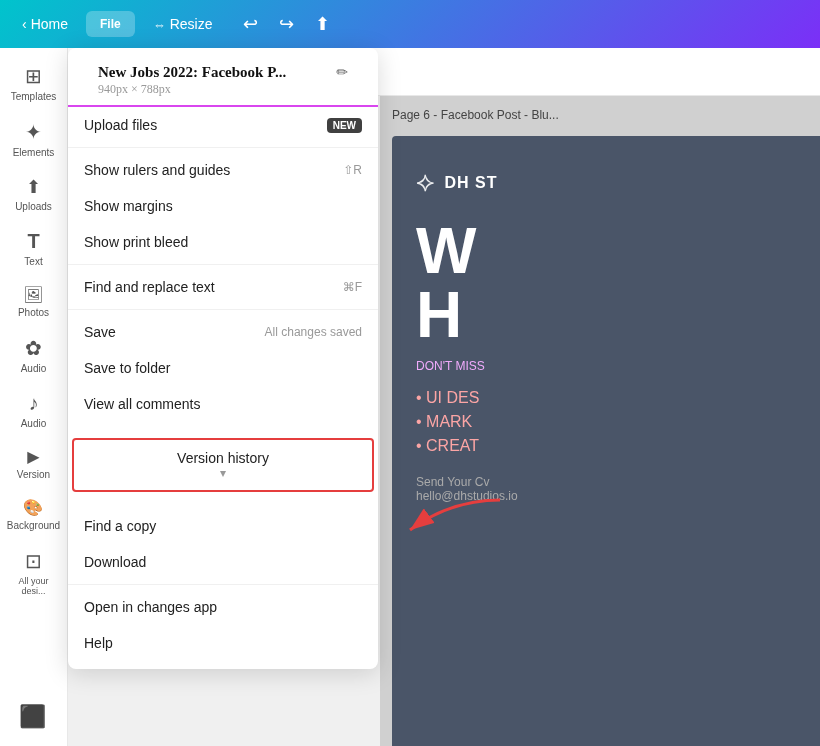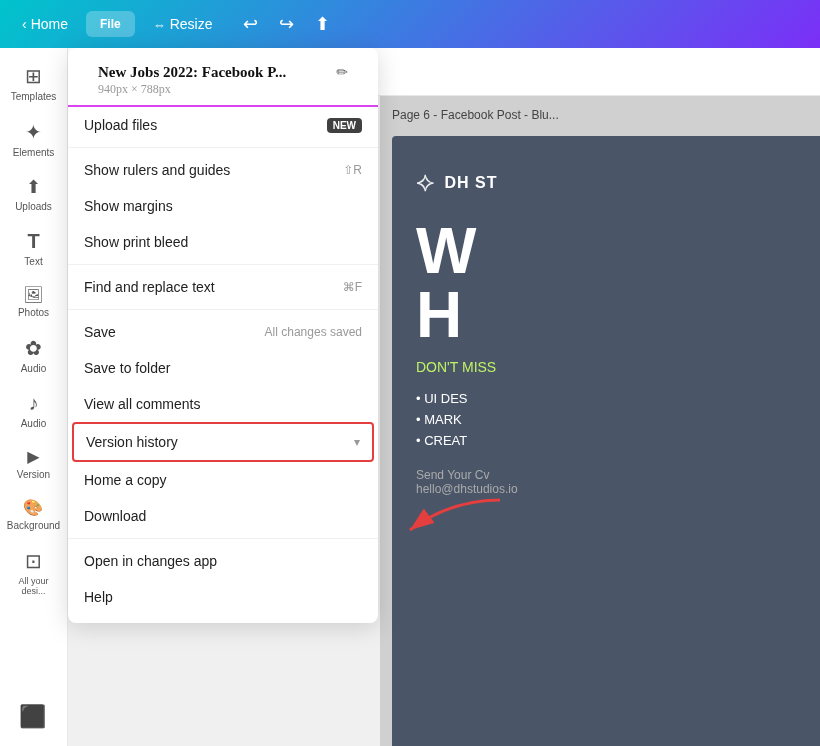--- a/index.html
+++ b/index.html
@@ -93,22 +93,23 @@
     .menu-edit-icon { color: #666; font-size: 14px; cursor: pointer; }
     .menu-subtitle { font-size: 12px; color: #999; margin-top: 1px; }
     .menu-divider { height: 1px; background: #f0f0f0; margin: 4px 0; }
     .menu-item {
       display: flex; align-items: center; justify-content: space-between;
       padding: 10px 16px; cursor: pointer; font-size: 14px; color: #222;
     }
     .menu-item.highlighted {
       border: 2px solid #e53e3e;
       border-radius: 4px;
-      margin: 0 4px;
+      margin: 16px 4px;
       padding: 10px 12px;
+      flex-direction: column;
     }
     .menu-item .shortcut { color: #999; font-size: 12px; display: flex; align-items: center; gap: 2px; }
     .menu-item .badge-new {
       background: #404040; color: white;
       font-size: 10px; font-weight: 700;
       padding: 2px 6px; border-radius: 4px;
     }
     .menu-item .arrow-icon { color: #999; font-size: 12px; }
 
     
@@ -163,23 +164,23 @@
     }
     .preview-logo {
       display: flex; align-items: center; gap: 10px; margin-bottom: 20px;
     }
     .logo-icon { font-size: 28px; opacity: 0.9; }
     .logo-text { font-size: 16px; font-weight: 700; letter-spacing: 1px; }
     .preview-title {
       font-size: 64px; font-weight: 900; line-height: 1;
       color: white; margin-bottom: 12px;
     }
-    .preview-subtitle { font-size: 14px; color: #bef264; margin-bottom: 16px; }
+    .preview-subtitle { font-size: 12px; color: #f0abfc; margin-bottom: 16px; }
     .preview-bullets { list-style: none; }
-    .preview-bullets li { font-size: 13px; color: #ffffff; margin-bottom: 6px; }
+    .preview-bullets li { font-size: 16px; color: #fca5a5; margin-bottom: 6px; }
     .preview-bullets li::before { content: "• "; }
     .preview-contact { font-size: 12px; color: #aaa; margin-top: 20px; }
   </style>
 </head>
 <body>
 
 <div class="topbar">
   <div class="topbar-home">
     <span>‹</span>
     <span>Home</span>
@@ -330,21 +331,21 @@
   <div class="menu-item">
     <span>View all comments</span>
   </div>
 
   <div class="menu-item highlighted">
     <span>Version history</span>
     <span class="arrow-icon">▾</span>
   </div>
 
   <div class="menu-item">
-    <span>Home a copy</span>
+    <span>Find a copy</span>
   </div>
 
   <div class="menu-item">
     <span>Download</span>
   </div>
 
   <div class="menu-divider"></div>
 
   <div class="menu-item">
     <span>Open in changes app</span>

